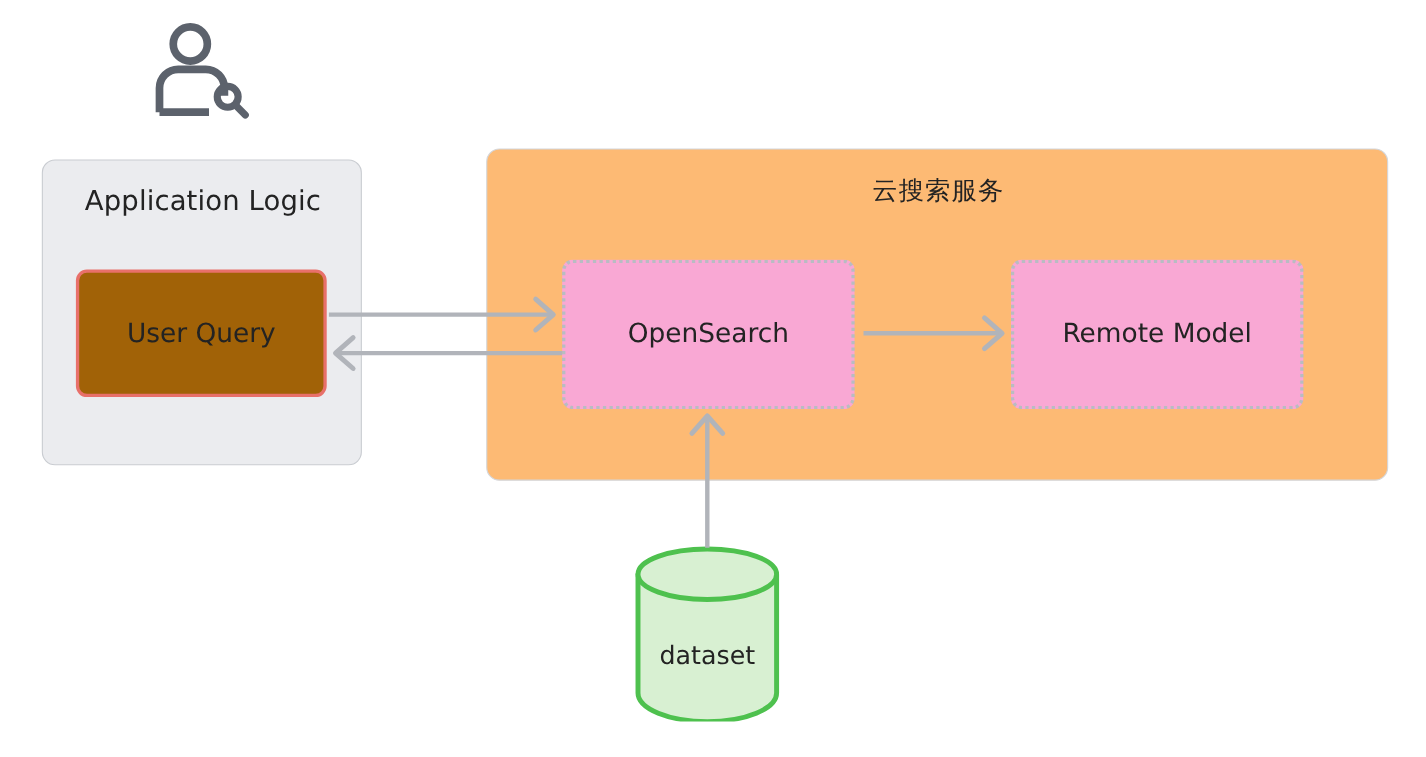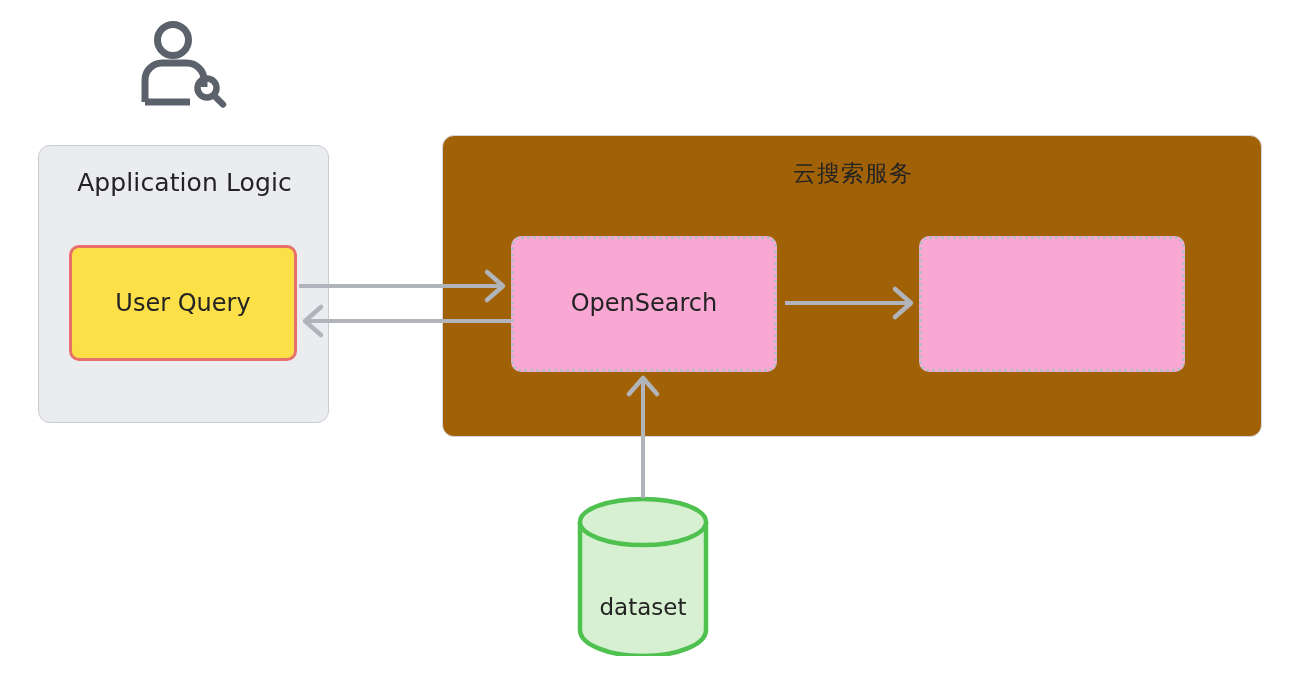--- a/index.html
+++ b/index.html
@@ -64,34 +64,34 @@
     color: #232323;
     letter-spacing: 0.1px;
   }
 
   
   #user-query-node {
     left: 69px;
     top: 245px;
     width: 228px;
     height: 116px;
-    background: #fde047;
+    background: #a16207;
     border: 3px solid #e8706a;
     border-radius: 10px;
     font-size: 24px;
     color: #232323;
   }
 
   
   #cloud-service-group {
     left: 442px;
     top: 135px;
     width: 820px;
     height: 302px;
-    background: #a16207;
+    background: #fdba74;
     border: 1.8px solid #d4d6da;
     border-radius: 12px;
     display: block;
   }
   #cloud-service-title {
     position: absolute;
     left: 0;
     top: 22px;
     width: 820px;
     text-align: center;
@@ -132,21 +132,20 @@
   }
   #dataset-label {
     position: absolute;
     left: 0;
     top: 88px;
     width: 134px;
     text-align: center;
     font-size: 23px;
     color: #232323;
     pointer-events: none;
-    margin-top: 10px;
   }
 
   
   #connectors {
     position: absolute;
     left: 0;
     top: 0;
     width: 1296px;
     height: 688px;
     pointer-events: none;
@@ -196,20 +195,21 @@
   </div>
 
   <div class="node service-node" id="opensearch-cluster-node">
     <div>
       <div>OpenSearch</div>
     </div>
   </div>
 
   <div class="node service-node" id="remote-model-node">
     <div>
+      <div>Remote Model</div>
     </div>
   </div>
 
   <div id="dataset-node">
     <svg width="134" height="160" viewBox="0 0 134 160" aria-hidden="true">
 
       <path d="M4 26 L4 134 a63 26 0 0 0 126 0 L130 26" fill="#d8f0d2" stroke="#4ec14e" stroke-width="4.5" stroke-linecap="round" stroke-linejoin="round"></path>
 
       <ellipse cx="67" cy="26" rx="63" ry="23" fill="#d8f0d2" stroke="#4ec14e" stroke-width="4.5"></ellipse>
     </svg>

